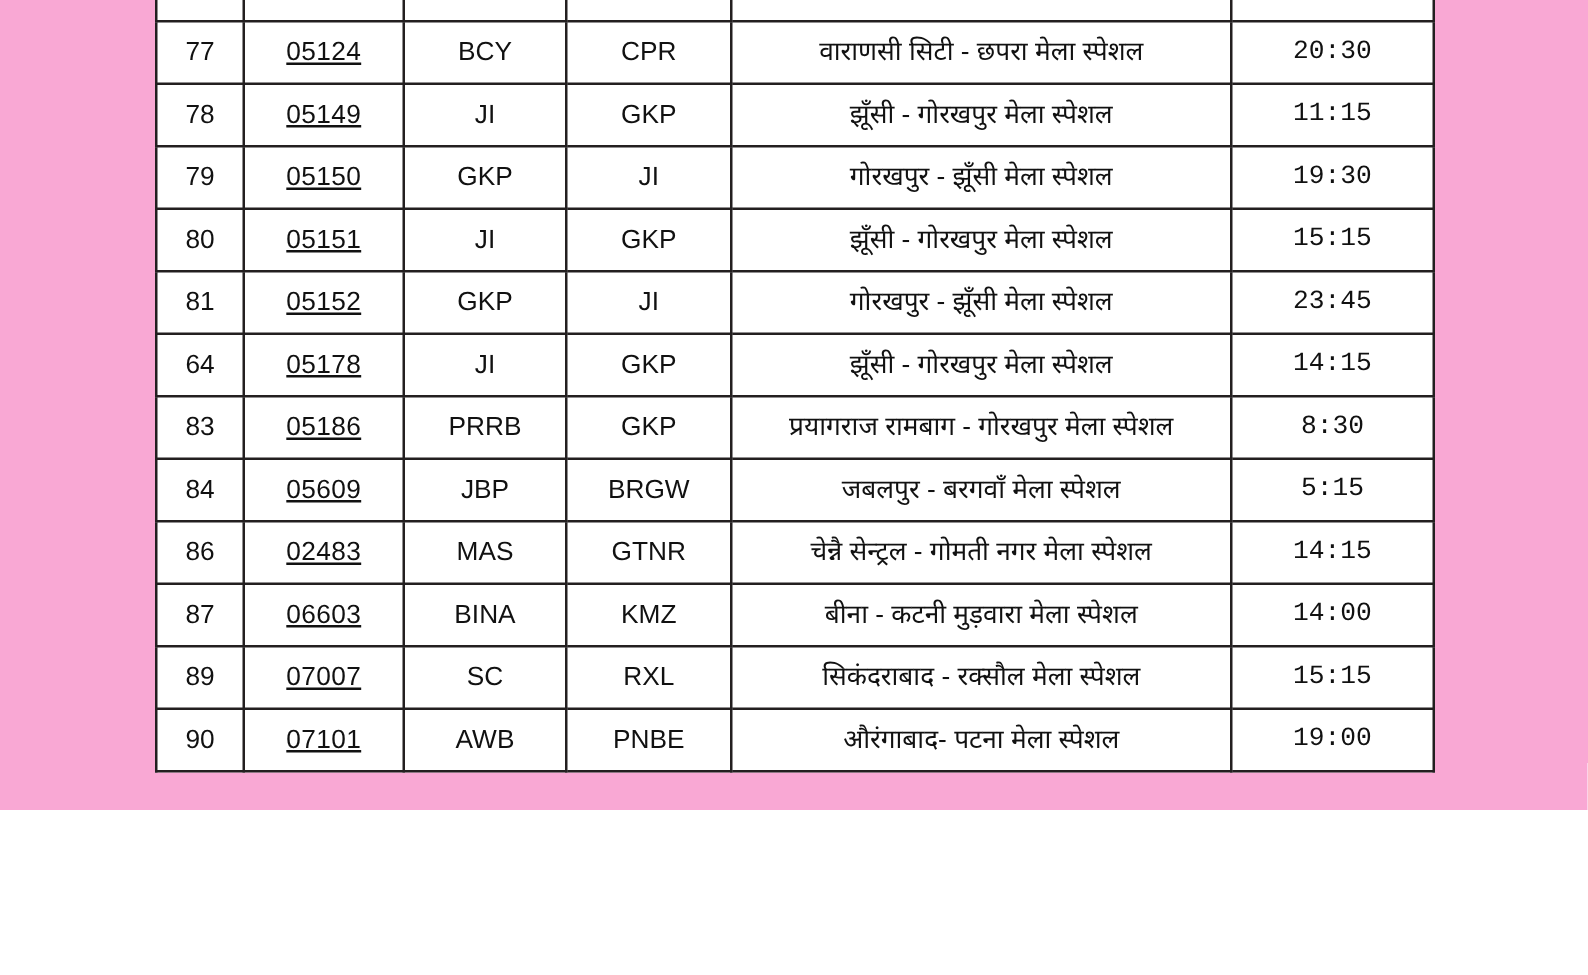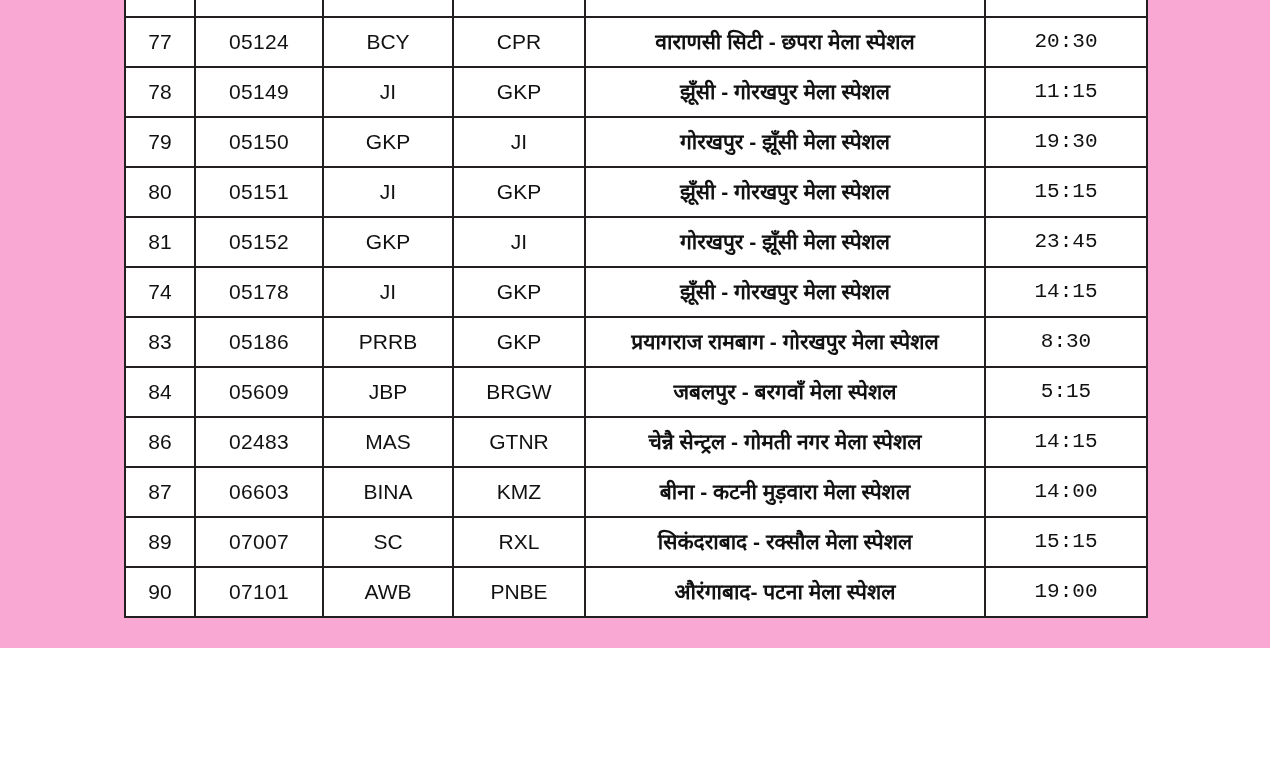--- a/index.html
+++ b/index.html
@@ -53,26 +53,26 @@
 
   
   col.c-sno   { width: 70px; }
   col.c-num   { width: 128px; }
   col.c-from  { width: 130px; }
   col.c-to    { width: 132px; }
   col.c-name  { width: 400px; }
   col.c-time  { width: 162px; }
 
   td.sno   { font-size: 21px; }
-  td.num   { font-size: 21px; letter-spacing: 0.3px; }
+  td.num   { font-size: 21px; letter-spacing: 0.3px; text-decoration: underline; }
   td.from, td.to { font-size: 21px; }
   td.name  {
     font-family: "Liberation Sans", "DejaVu Sans", sans-serif;
     font-size: 19px;
-    font-weight: 700;
+    font-weight: 400;
     padding: 0 6px;
   }
   td.time  { font-size: 21px; font-family: Liberation Mono, monospace; }
 
   
   tr.clipped td { height: 26px; }
 </style>
 </head>
 <body>
 
@@ -131,21 +131,21 @@
         </tr>
         <tr>
           <td class="sno">81</td>
           <td class="num">05152</td>
           <td class="from">GKP</td>
           <td class="to">JI</td>
           <td class="name">गोरखपुर - झूँसी मेला स्पेशल</td>
           <td class="time">23:45</td>
         </tr>
         <tr>
-          <td class="sno">74</td>
+          <td class="sno">64</td>
           <td class="num">05178</td>
           <td class="from">JI</td>
           <td class="to">GKP</td>
           <td class="name">झूँसी - गोरखपुर मेला स्पेशल</td>
           <td class="time">14:15</td>
         </tr>
         <tr>
           <td class="sno">83</td>
           <td class="num">05186</td>
           <td class="from">PRRB</td>

